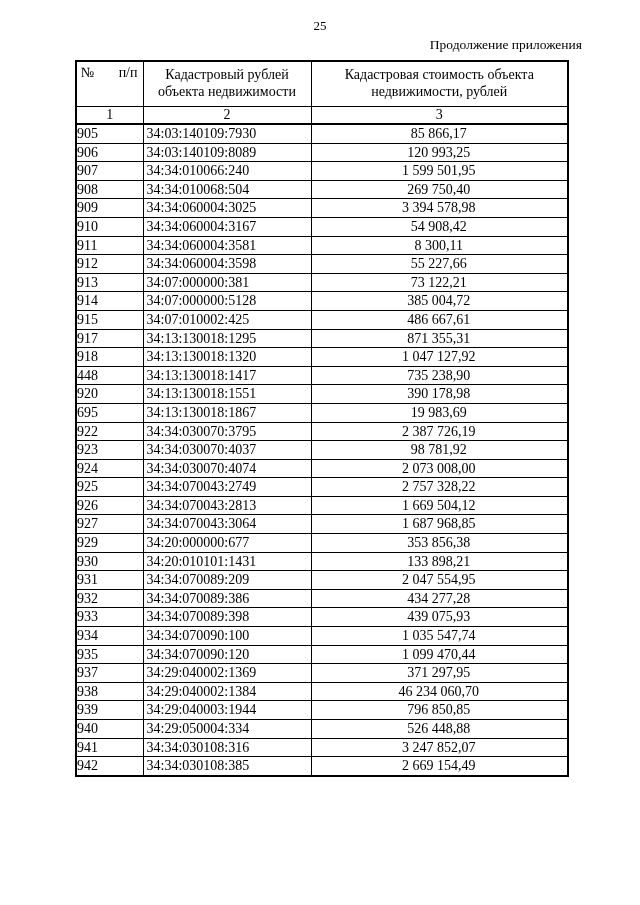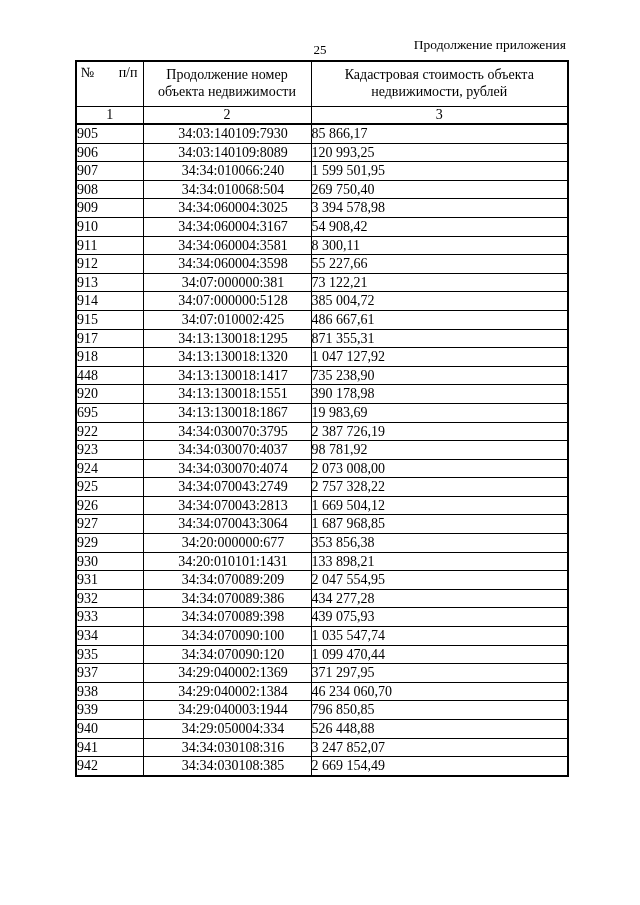--- a/index.html
+++ b/index.html
@@ -16,26 +16,25 @@
     color: #000000;
     overflow: hidden;
   }
   .page-number {
     position: absolute;
     top: 18px;
     left: 0;
     width: 100%;
     text-align: center;
     font-size: 13px;
-    margin-top: 24px;
   }
   .continuation {
     position: absolute;
     top: 37px;
-    right: 74px;
+    right: 58px;
     font-size: 13.5px;
   }
   table.cadastral {
     position: absolute;
     left: 75px;
     top: 60px;
     width: 492px;
     border-collapse: collapse;
     table-layout: fixed;
     border: 2px solid #000;
@@ -69,22 +68,22 @@
     height: 16px;
     text-align: center;
     border-bottom: 2px solid #000;
     line-height: 16px;
   }
   tbody td {
     height: 17.6px;
     line-height: 17.6px;
   }
   tbody td.c1 { text-align: left; }
-  tbody td.c2 { text-align: center; padding-left: 12px; }
-  tbody td.c3 { text-align: left; padding-right: 1px; margin-top: 10px; }
+  tbody td.c2 { text-align: left; padding-left: 3px; }
+  tbody td.c3 { text-align: center; padding-right: 1px; margin-top: 10px; }
 </style>
 </head>
 <body>
 
 <div class="page">
   <div class="page-number">25</div>
 
   <div class="continuation">Продолжение приложения</div>
 
   <table class="cadastral">
@@ -94,21 +93,21 @@
       <col style="width:257px">
     </colgroup>
     <thead>
       <tr class="header-row">
         <th class="h-num">
           <div class="h-num-inner">
             <span>№</span>
             <span>п/п</span>
           </div>
         </th>
-        <th>Продолжение номер объекта недвижимости</th>
+        <th>Кадастровый рублей объекта недвижимости</th>
         <th>Кадастровая стоимость объекта недвижимости, рублей</th>
       </tr>
       <tr class="numbering-row">
         <td>1</td>
         <td>2</td>
         <td>3</td>
       </tr>
     </thead>
     <tbody id="table-body">
   <tr>

